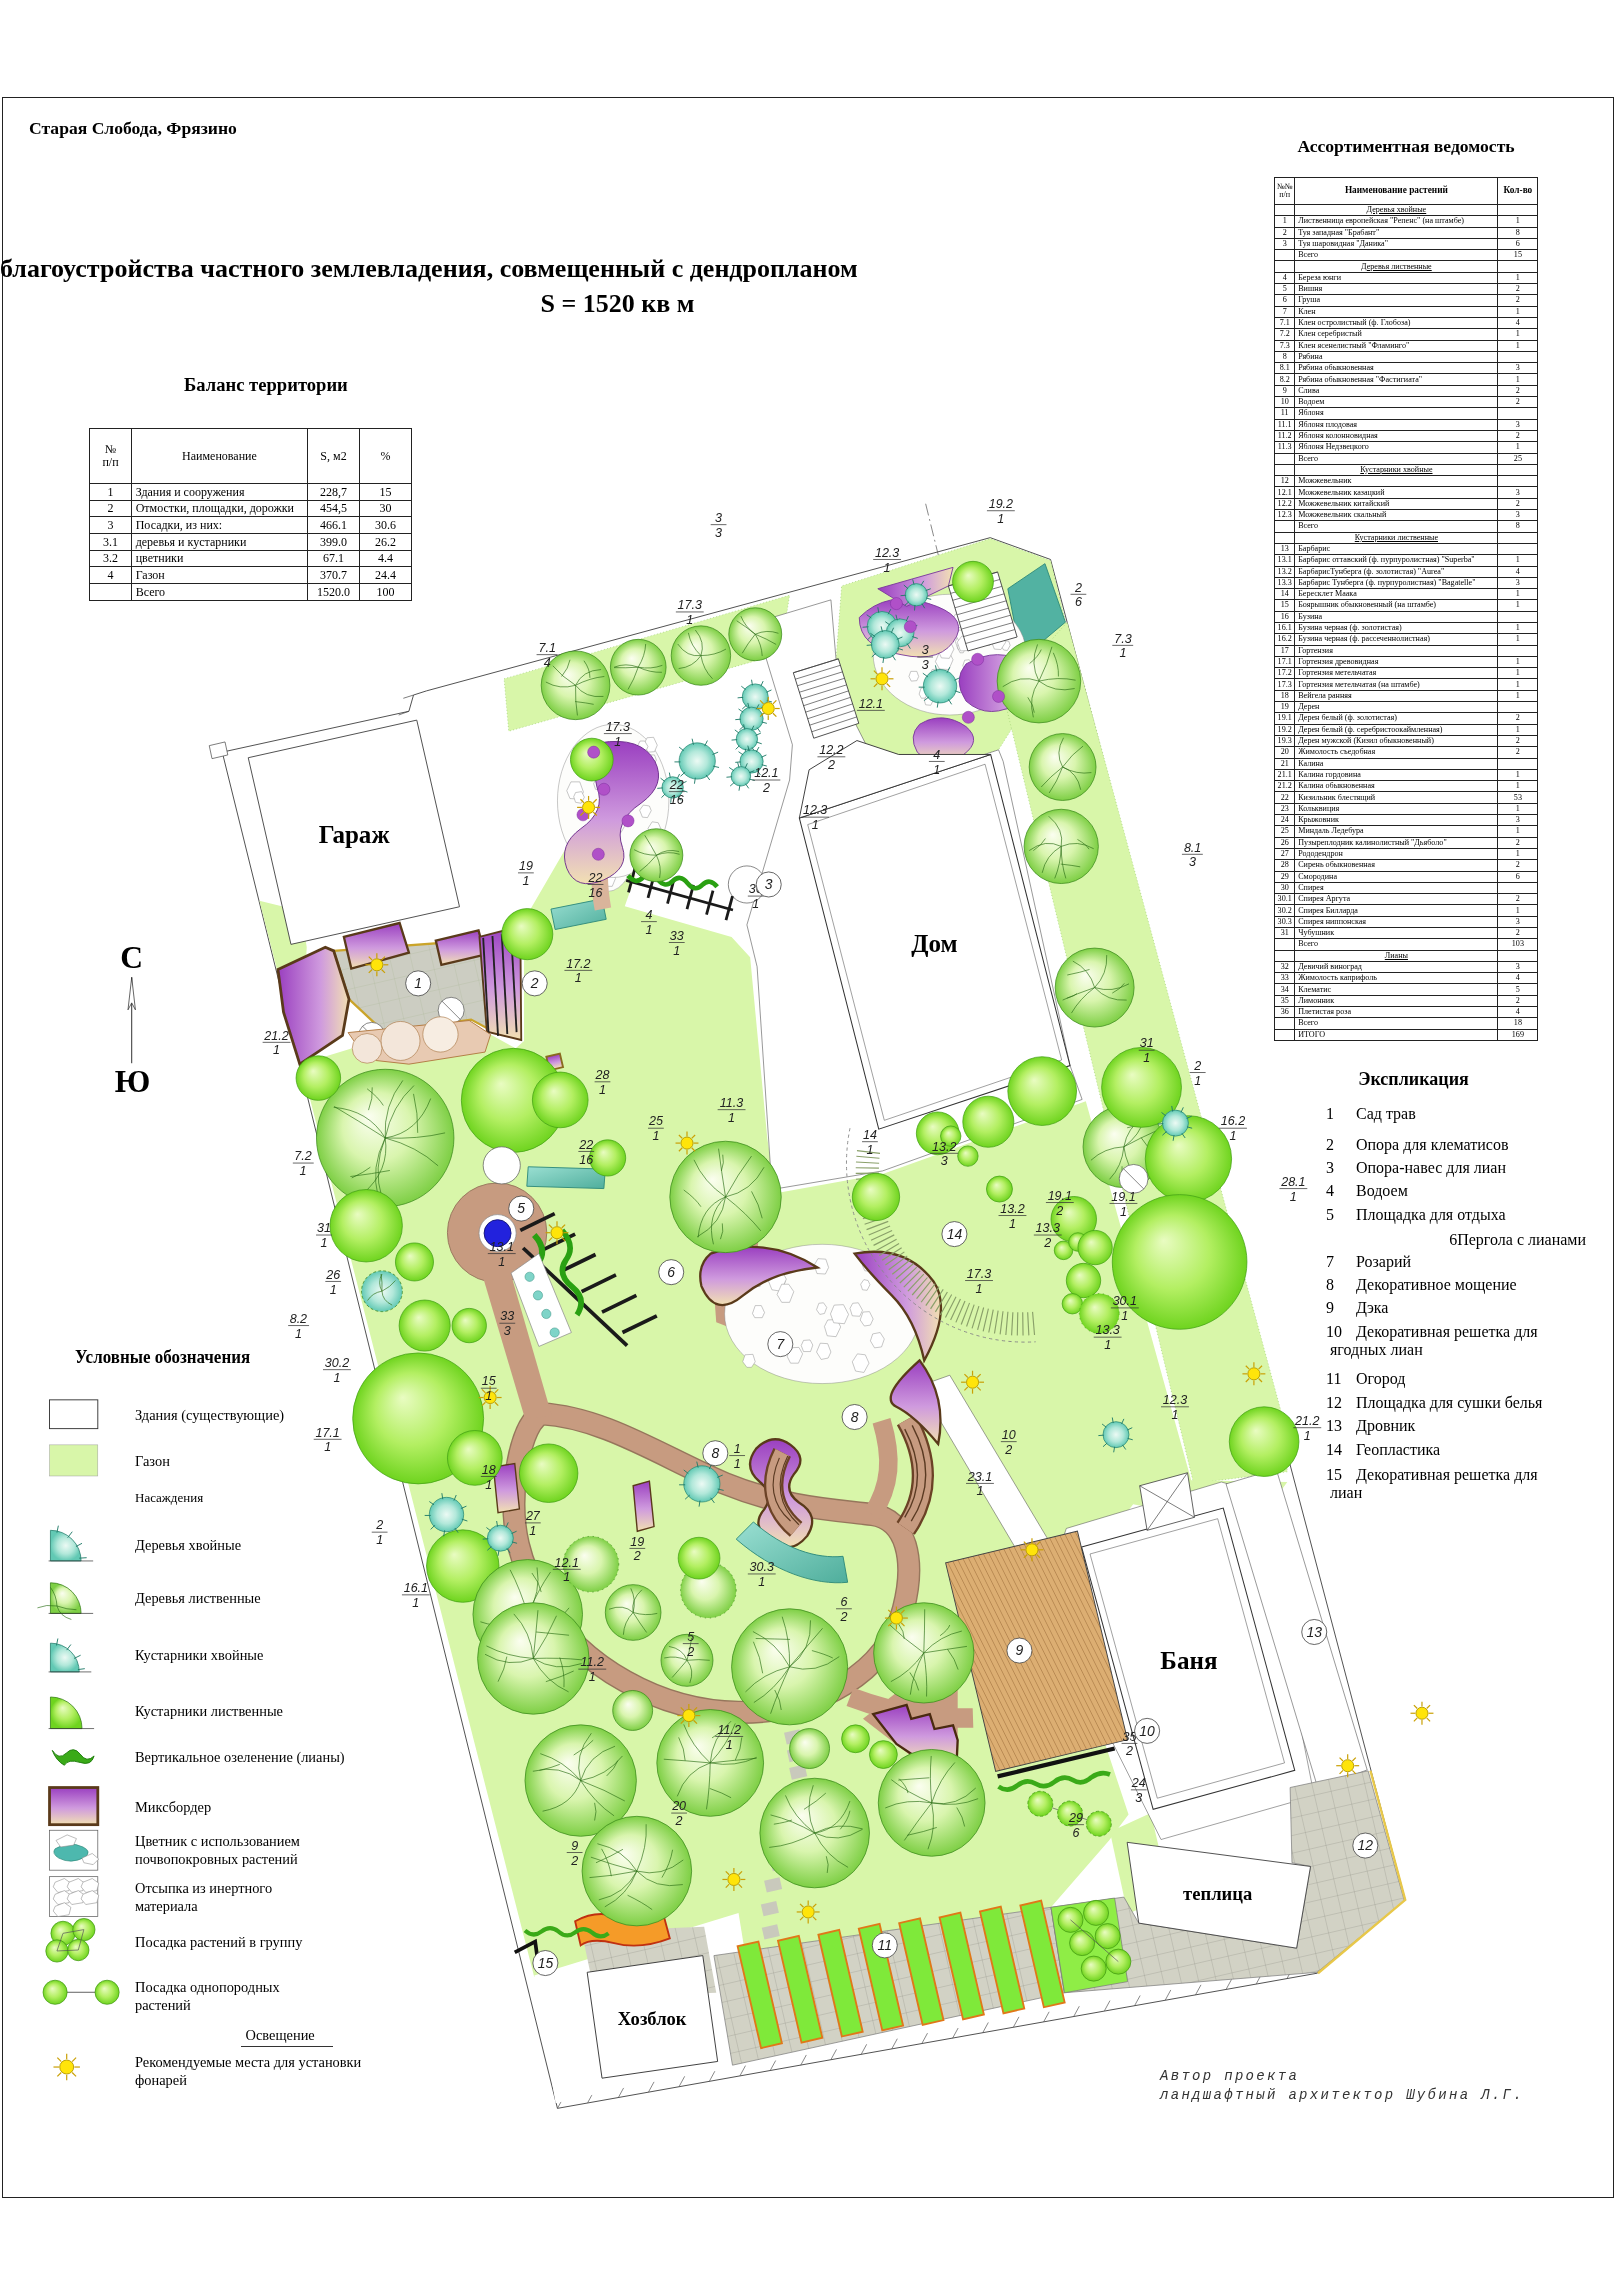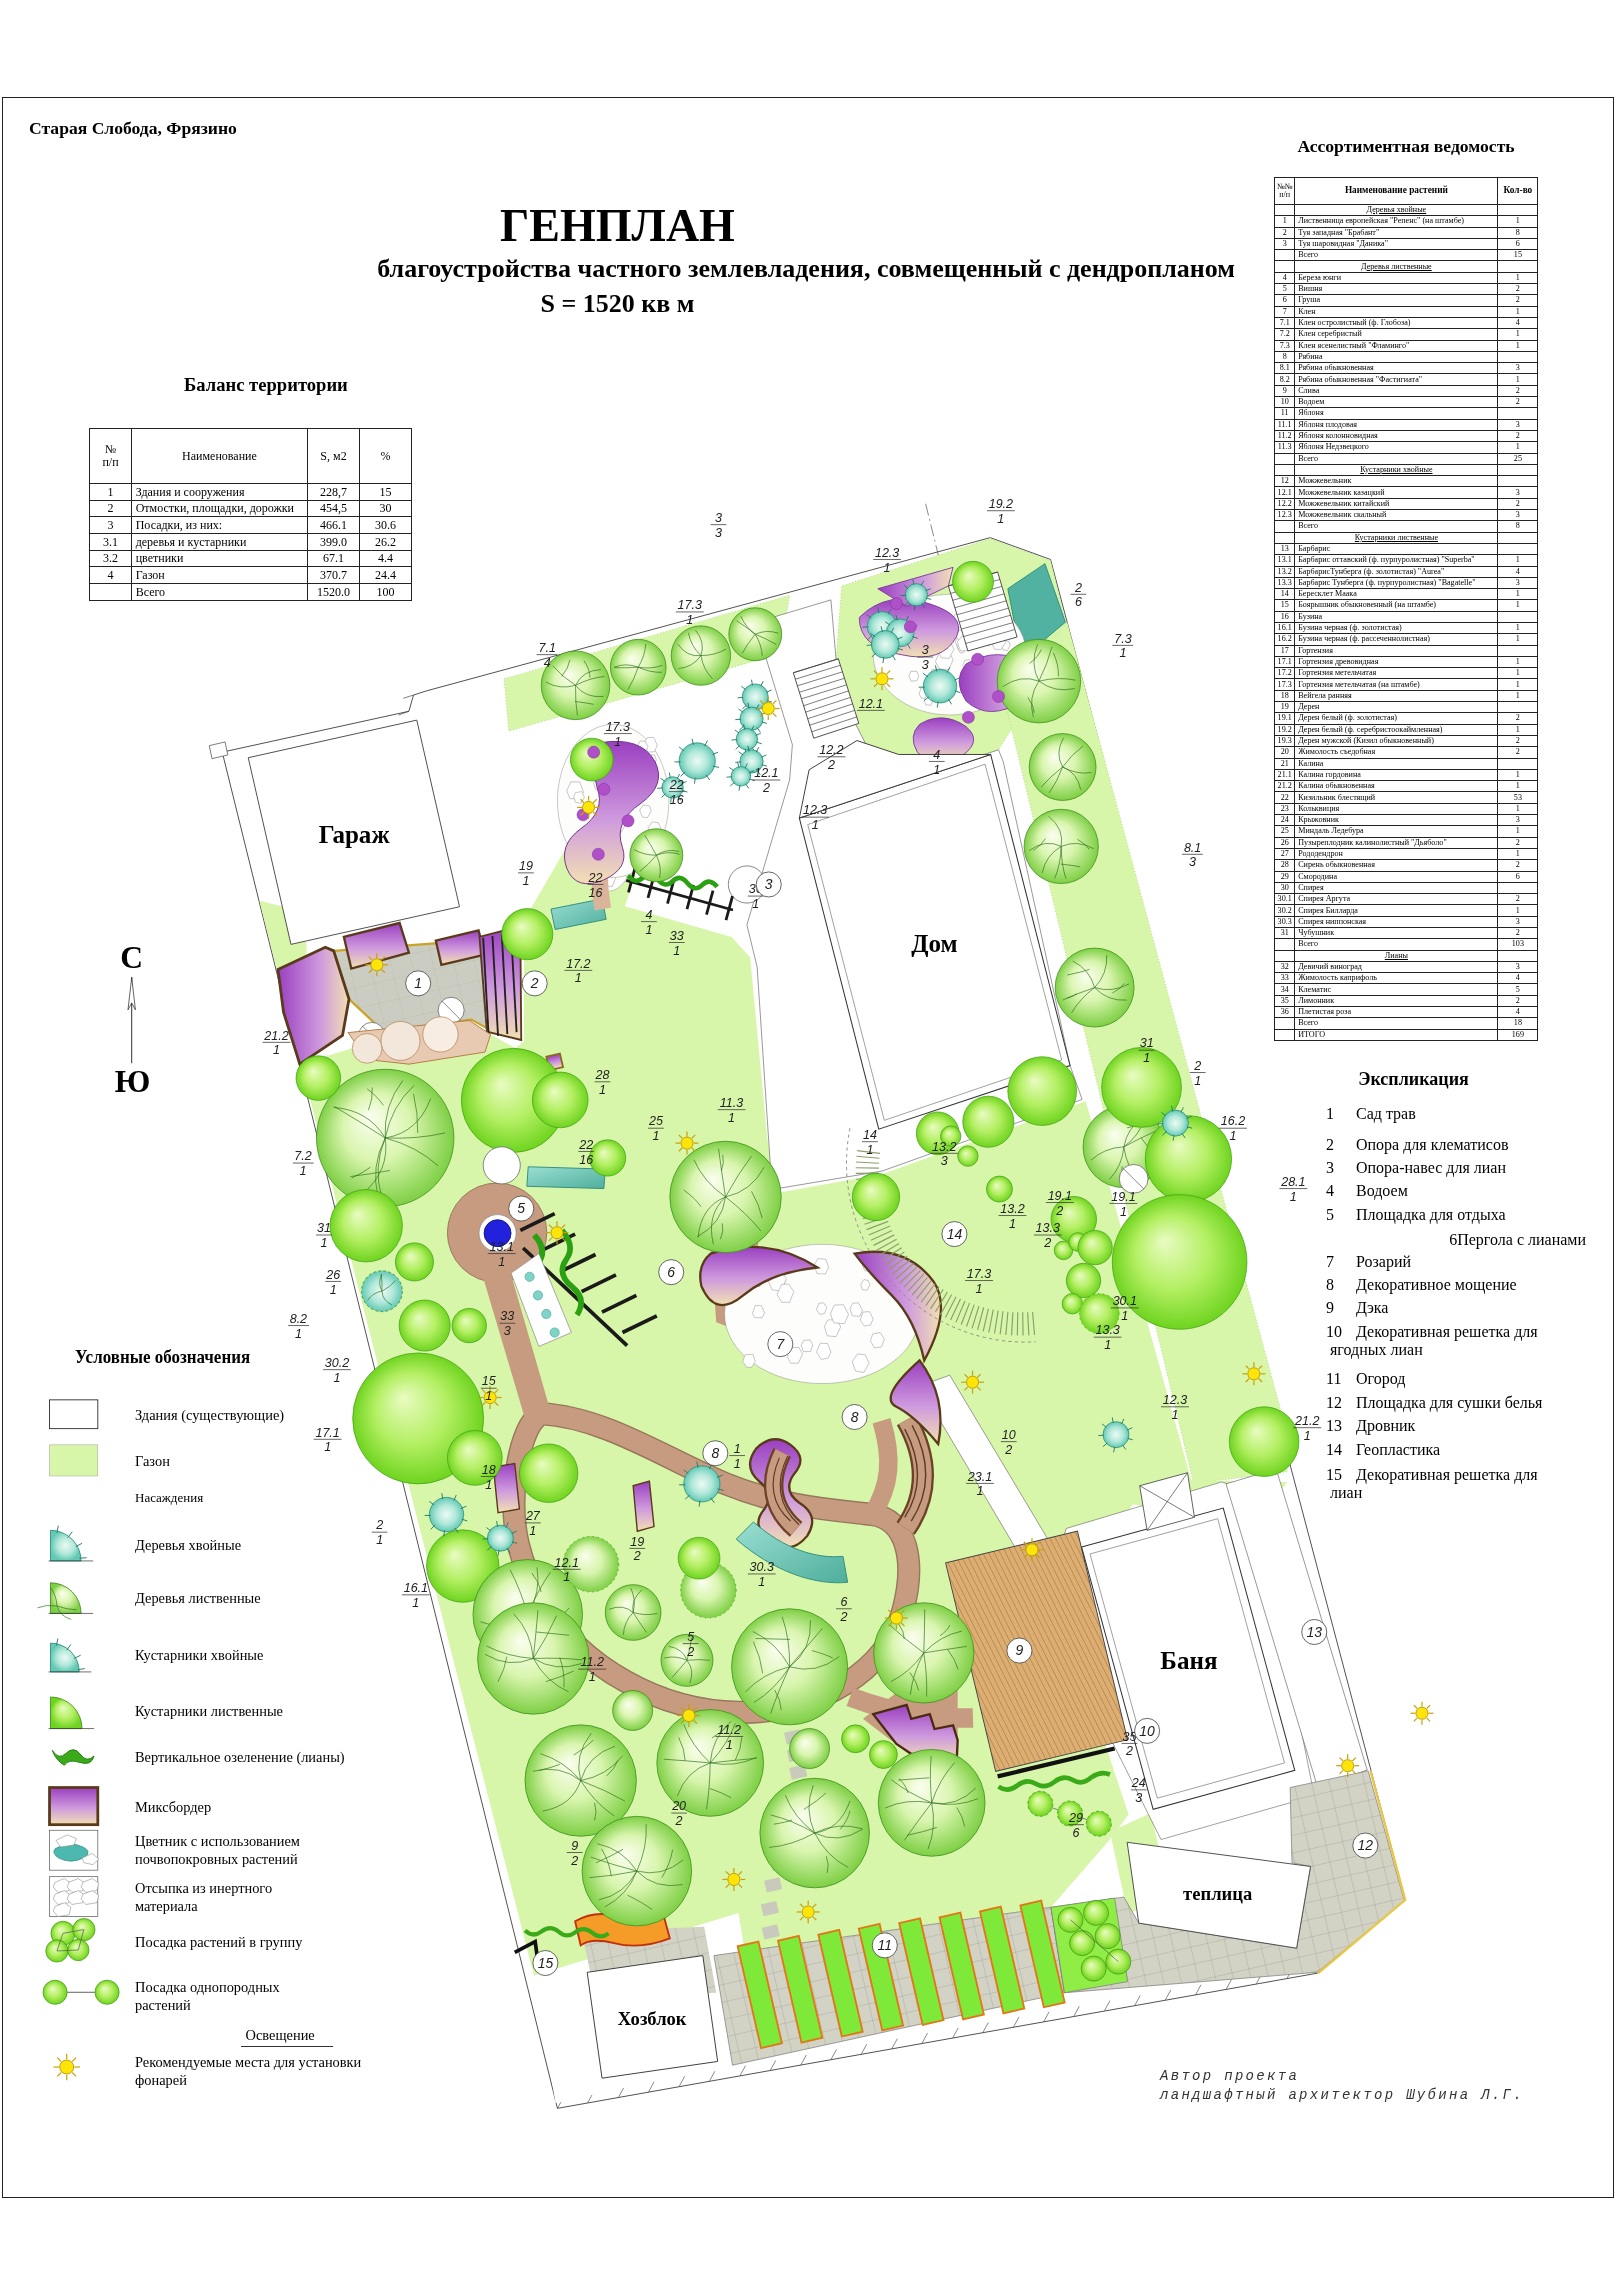--- a/index.html
+++ b/index.html
@@ -1,21 +1,21 @@
 <!DOCTYPE html>
 <html style="font-size:7.4px"><head><meta charset="utf-8">
 <style>
 *{margin:0;padding:0;box-sizing:border-box;}
 body{width:1621px;height:2295px;background:#fff;font-family:"Liberation Serif",serif;position:relative;}
 .page{position:absolute;left:0;top:0;width:1621px;height:2295px;background:#fff;overflow:hidden;}
 .frame{position:absolute;left:1.9px;top:97px;width:1612px;height:2101px;border:0.9px solid #222;}
 .absvg{position:absolute;left:0;top:0;}
 .hdr1{position:absolute;left:29px;top:118px;font-size:17.6px;font-weight:bold;}
 .t1{position:absolute;left:0;top:199px;width:1235px;text-align:center;font-size:46px;font-weight:bold;}
-.t2{position:absolute;left:0;top:254px;width:1235px;text-align:right;font-size:26px;font-weight:bold;}
+.t2{position:absolute;left:0;top:254px;width:1235px;text-align:left;font-size:26px;font-weight:bold;}
 .t3{position:absolute;left:0;top:289px;width:1235px;text-align:center;font-size:26px;font-weight:bold;}
 .t4{position:absolute;left:0;top:325px;width:1235px;text-align:center;font-size:18.6px;font-weight:bold;}
 .bthdr{position:absolute;left:184px;top:374px;font-size:18.6px;font-weight:bold;}
 .athdr{position:absolute;left:1274px;top:136px;width:264px;text-align:center;font-size:17.6px;font-weight:bold;}
 .exhdr{position:absolute;left:1274px;top:1069px;width:279px;text-align:center;font-size:18px;font-weight:bold;}
 table{border-collapse:collapse;position:absolute;table-layout:fixed;}
 .bt td{border:0.9px solid #222;font-size:12px;padding:0 3.7px;height:16.7px;line-height:1.05;}
 .at td{border:0.7px solid #222;font-size:8.1px;padding:0 2.8px;height:11.3px;line-height:1;overflow:hidden;white-space:nowrap;}
 td.c{text-align:center;padding:0 0.9px;}
 td.b{font-weight:bold;}
@@ -1303,21 +1303,20 @@
         <line x1="131.3" y1="4463.7" x2="122.8" y2="4472.2" stroke="#caa005" stroke-width="2.6"></line>
         <line x1="126.5" y1="4452.0" x2="114.5" y2="4452.0" stroke="#caa005" stroke-width="2.6"></line>
         <line x1="131.3" y1="4440.3" x2="122.8" y2="4431.8" stroke="#caa005" stroke-width="2.6"></line>
         <line x1="143.0" y1="4435.5" x2="143.0" y2="4423.5" stroke="#caa005" stroke-width="2.6"></line>
         <line x1="154.7" y1="4440.3" x2="163.2" y2="4431.8" stroke="#caa005" stroke-width="2.6"></line>
         <circle cx="143" cy="4452" r="15" fill="#ffe40a" stroke="#b89a00" stroke-width="2"></circle>
       </g>
     </svg>
 <div class="frame"></div>
 <div class="hdr1">Старая Слобода, Фрязино</div>
-<div class="t1">ГЕНПЛАН</div>
 <div class="t2">благоустройства частного землевладения, совмещенный с дендропланом</div>
 <div class="t3">S = 1520 кв м</div>
 <div class="bthdr">Баланс территории</div>
 <div class="athdr">Ассортиментная ведомость</div>
 <div class="exhdr">Экспликация</div>
 <table class="bt" style="left:89px;top:428px;width:322px;">
 <tbody>
         <tr style="height:55px;">
           <td class="c" style="width:42px;">№<br>п/п</td>
           <td class="c" style="width:176px;">Наименование</td>

